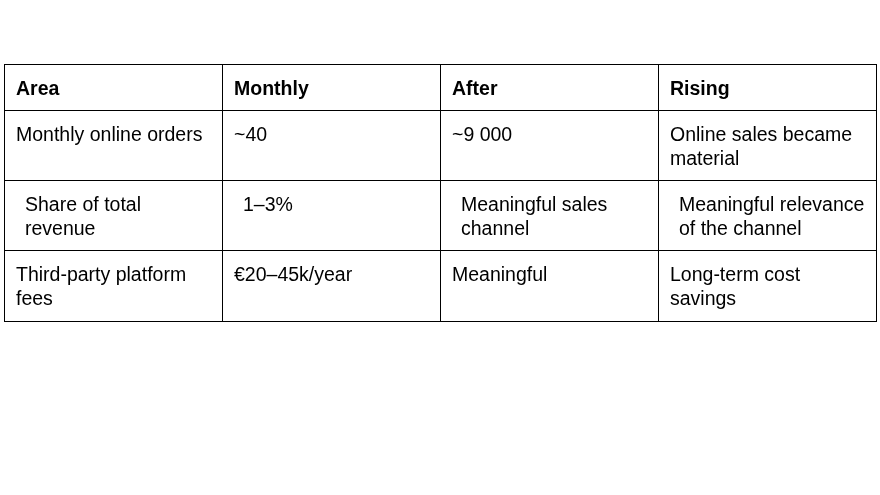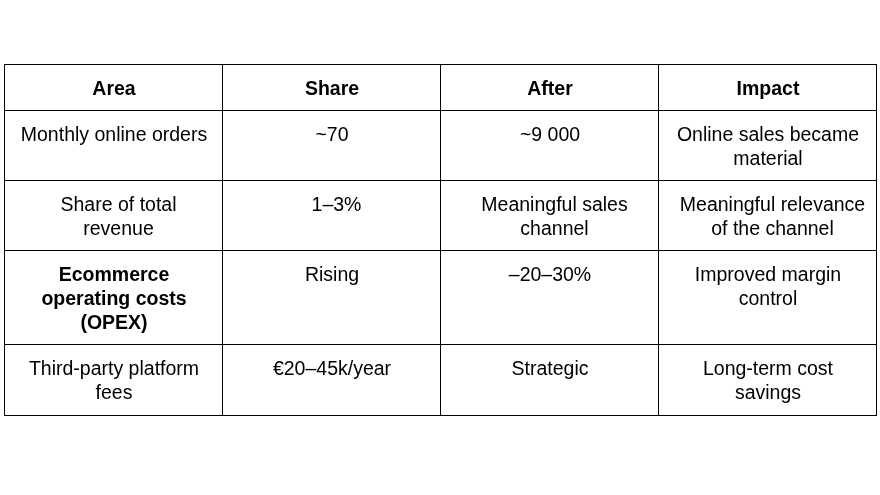--- a/index.html
+++ b/index.html
@@ -26,21 +26,21 @@
       width: 872px;
       table-layout: fixed;
     }
     col.c1 { width: 218px; }
     col.c2 { width: 218px; }
     col.c3 { width: 218px; }
     col.c4 { width: 218px; }
     th, td {
       border: 1.5px solid #000000;
       vertical-align: top;
-      text-align: center;
+      text-align: left;
       padding: 11px 10px 10px 11px;
       font-size: 19.5px;
       line-height: 24px;
       font-weight: normal;
     }
     th {
       font-weight: bold;
       height: 24px;
     }
     tr.r1 td { height: 47px; margin-top: 20px; }
@@ -56,45 +56,39 @@
   <table>
     <colgroup>
       <col class="c1">
         <col class="c2">
         <col class="c3">
         <col class="c4">
     </colgroup>
     <thead>
       <tr>
         <th>Area</th>
-        <th>Share</th>
+        <th>Monthly</th>
         <th>After</th>
-        <th>Impact</th>
+        <th>Rising</th>
       </tr>
     </thead>
     <tbody>
       <tr class="r1">
         <td>Monthly online orders</td>
-        <td>~70</td>
+        <td>~40</td>
         <td>~9 000</td>
         <td>Online sales became material</td>
       </tr>
       <tr class="r2">
         <td>Share of total revenue</td>
         <td>1–3%</td>
         <td>Meaningful sales channel</td>
         <td>Meaningful relevance of the channel</td>
       </tr>
-      <tr class="r3">
-        <td class="bold">Ecommerce operating costs (OPEX)</td>
-        <td>Rising</td>
-        <td>–20–30%</td>
-        <td>Improved margin control</td>
-      </tr>
       <tr class="r4">
         <td>Third-party platform fees</td>
         <td>€20–45k/year</td>
-        <td>Strategic</td>
+        <td>Meaningful</td>
         <td>Long-term cost savings</td>
       </tr>
     </tbody>
   </table>
 </div>
 
 </body></html>

